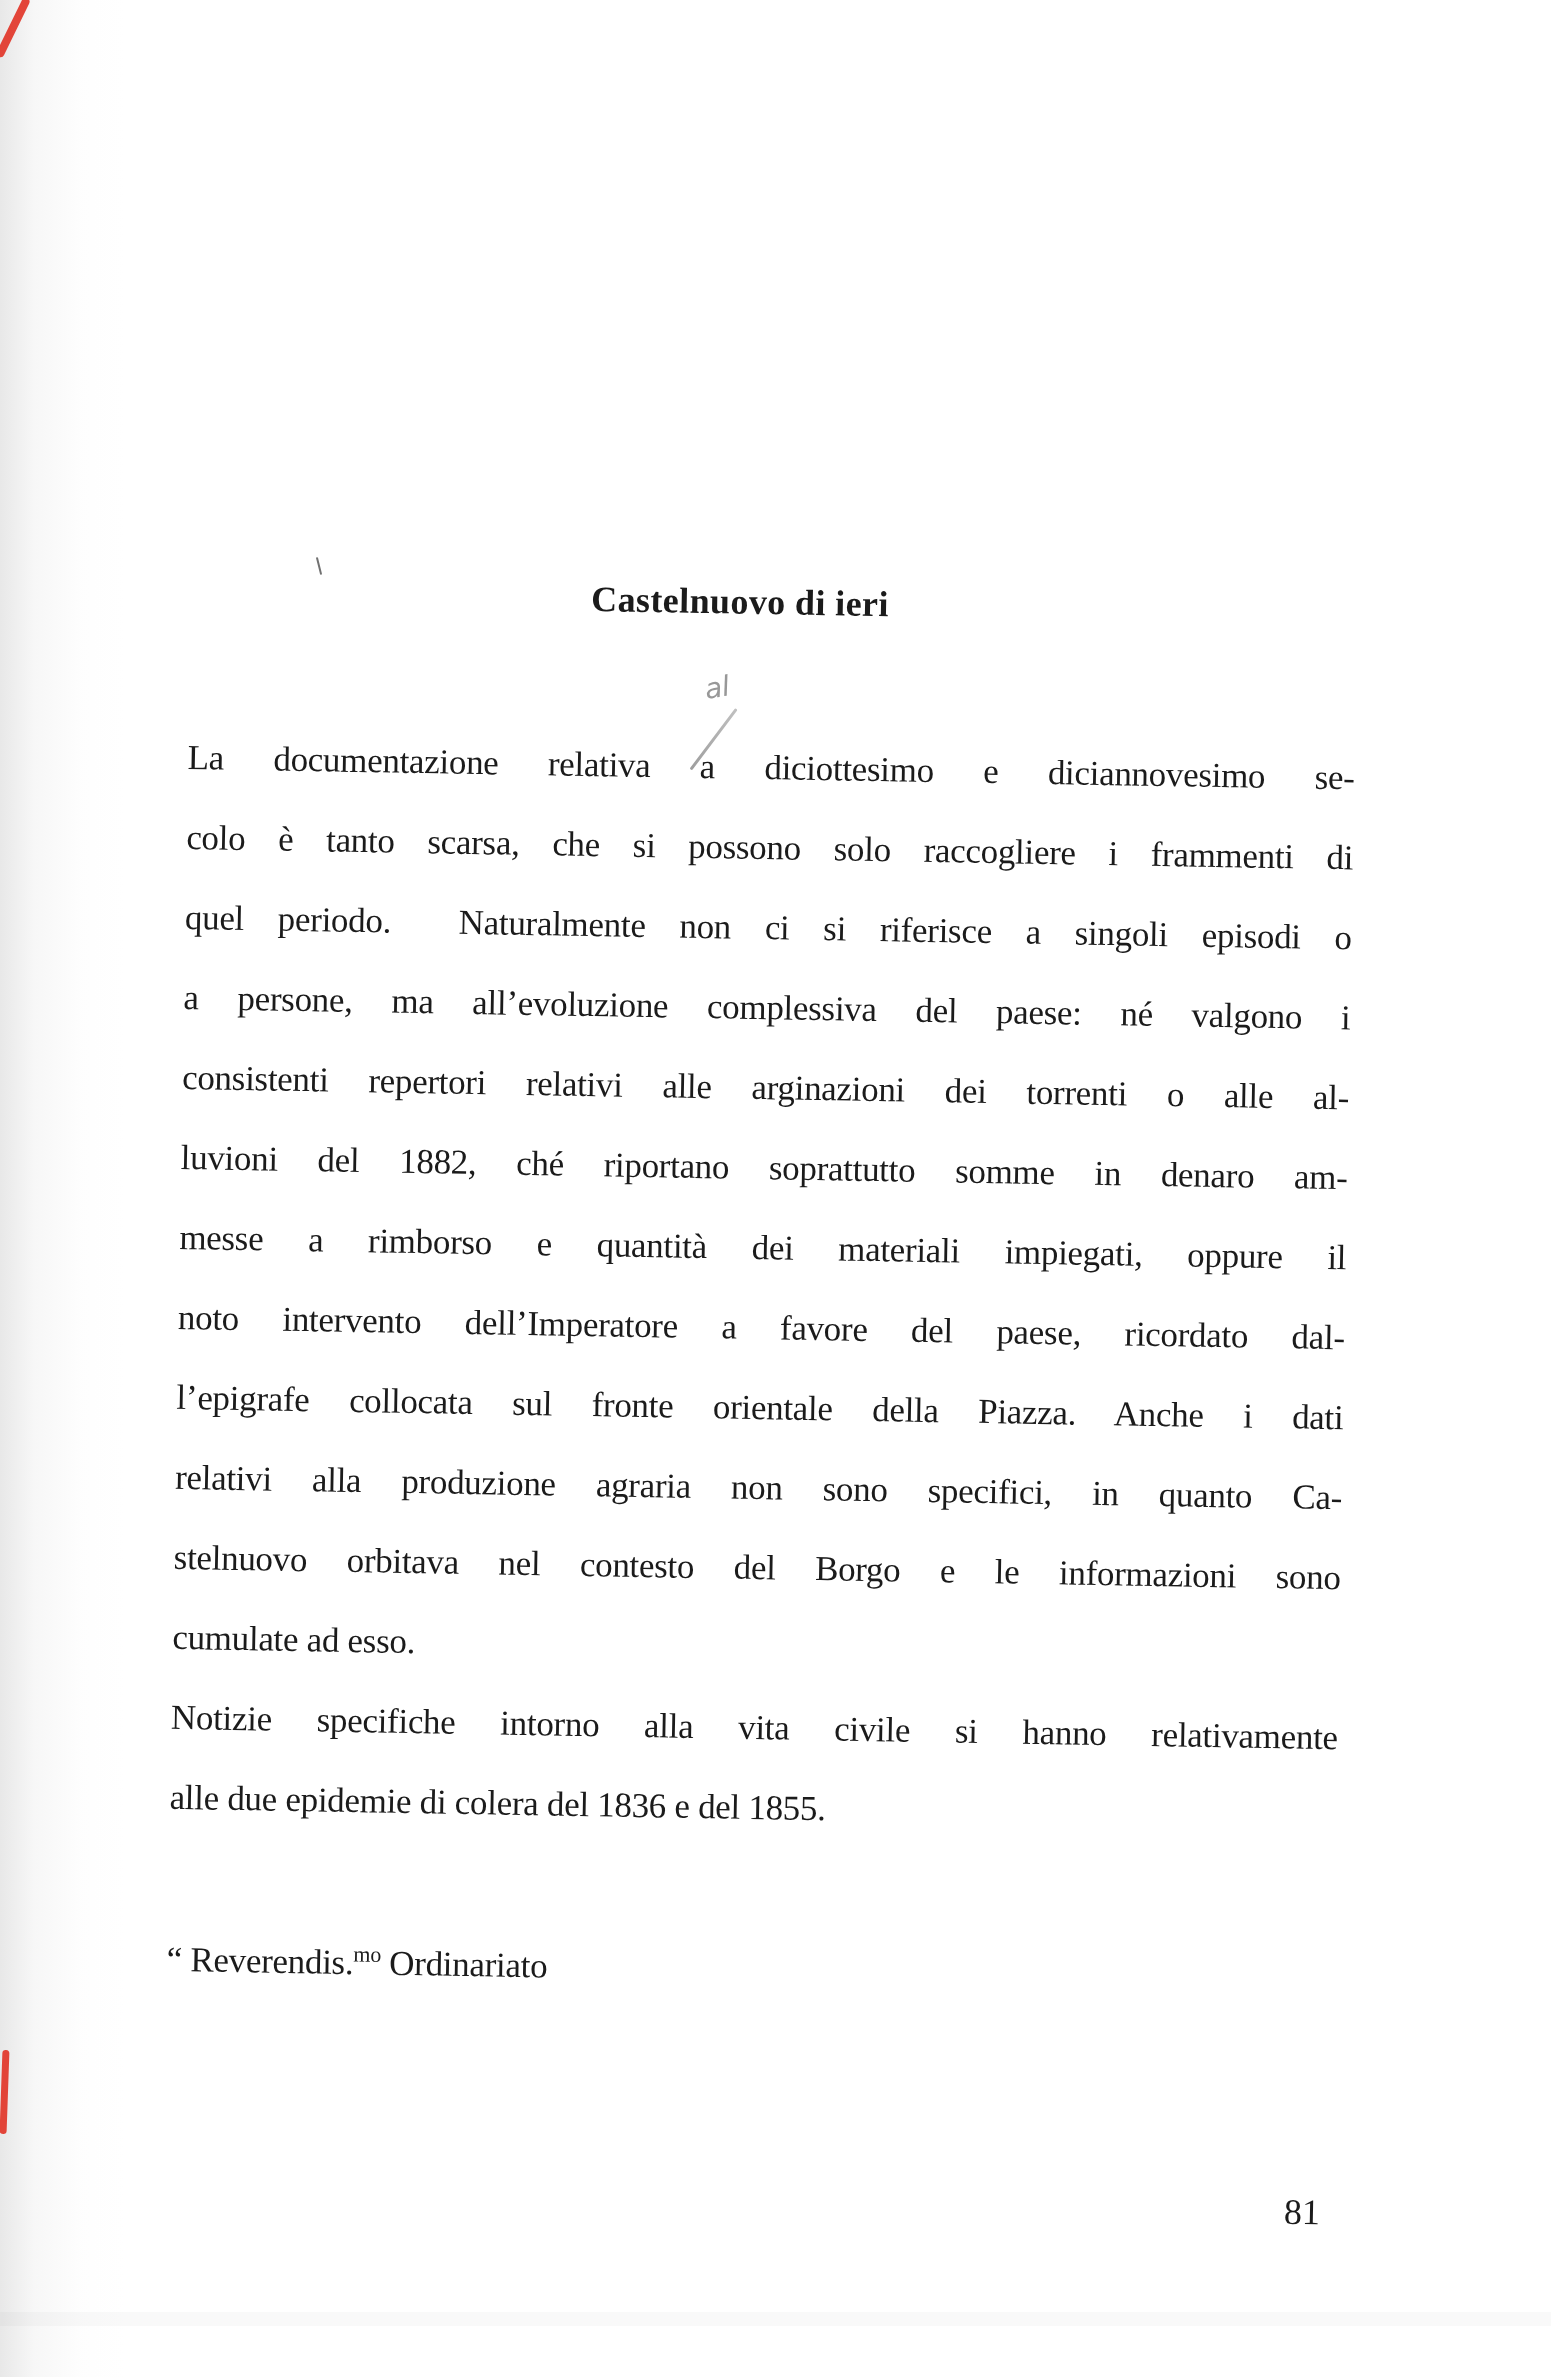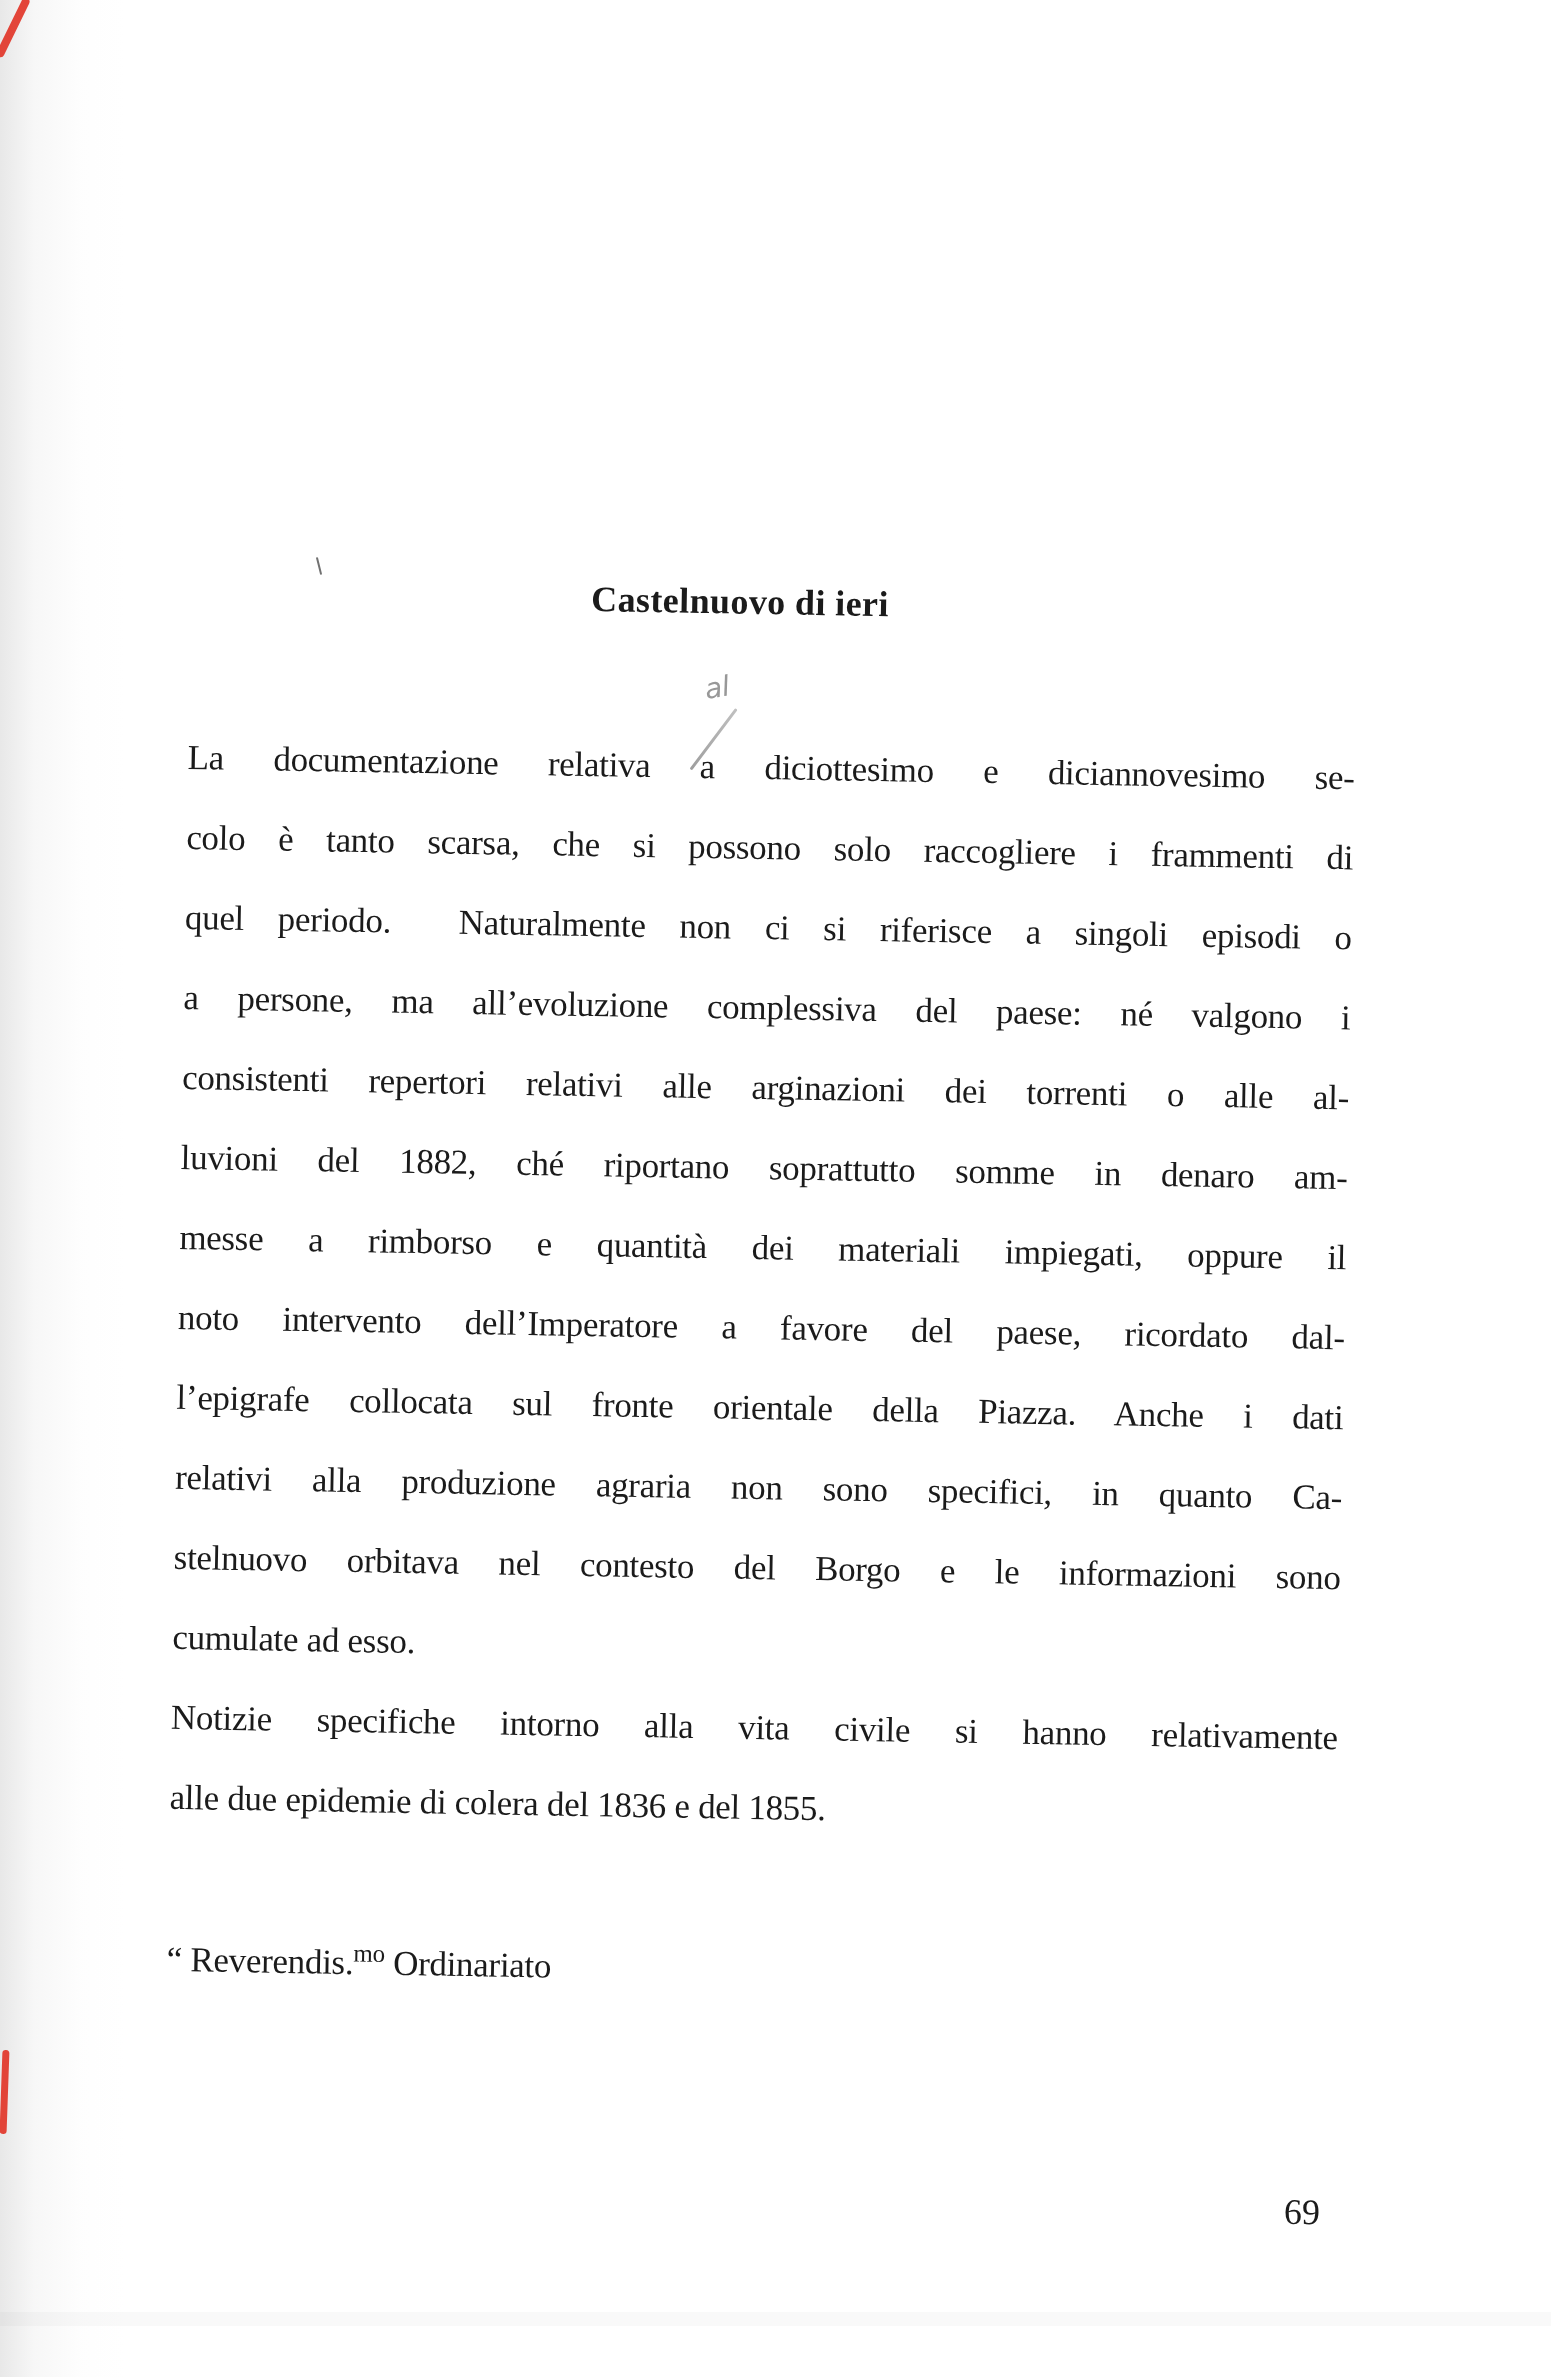--- a/index.html
+++ b/index.html
@@ -58,21 +58,21 @@
     font-family:"DejaVu Sans",sans-serif; font-style:italic;
     font-size:28px; line-height:1; color:var(--pencil,#989898);
     transform:rotate(-10deg);
   }
   .pencil-slash {
     position:absolute; left:12px; top:-26px; width:2.6px; height:76px;
     background:linear-gradient(#b5b5b5,#8d8d8d); transform:rotate(36deg);
     border-radius:1.7px; opacity:.85;
   }
   .footnote { margin-top:82px; font-size:35px; line-height:80px; letter-spacing:-0.3px; }
-  .footnote .sup { font-size:25px; vertical-align:super; line-height:0; }
+  .footnote .sup { font-size:22px; vertical-align:super; line-height:0; }
   .page-number {
     position:absolute; left:1284px; top:2192px;
     font-size:36px; line-height:41px; transform:rotate(1deg);
   }
 </style>
 </head>
 <body>
 
 <div class="scan-shade-left"></div>
 <div class="scan-band-bottom"></div>
@@ -100,14 +100,14 @@
       <div class="paragraph">
         <div class="line">Notizie specifiche intorno alla vita civile si hanno relativamente</div>
         <div class="line last">alle due epidemie di colera del 1836 e del 1855.</div>
       </div>
     </div>
   <div class="footnote">
     <span>“ Reverendis.</span><span class="sup">mo</span><span> Ordinariato</span>
   </div>
 </div>
 
-<div class="page-number">69</div>
+<div class="page-number">81</div>
 
 
 </body></html>

